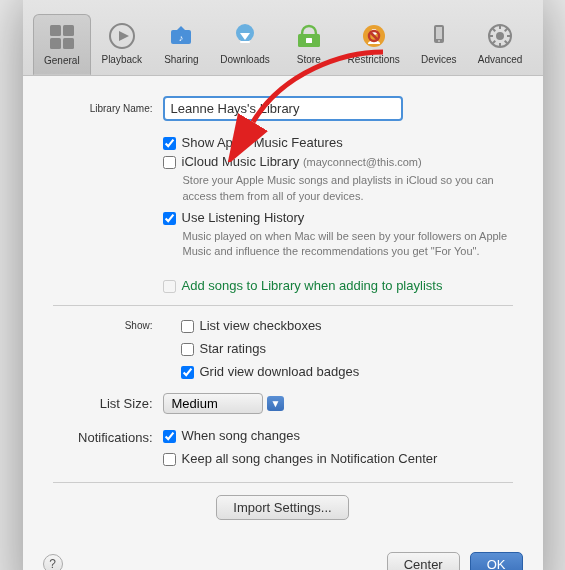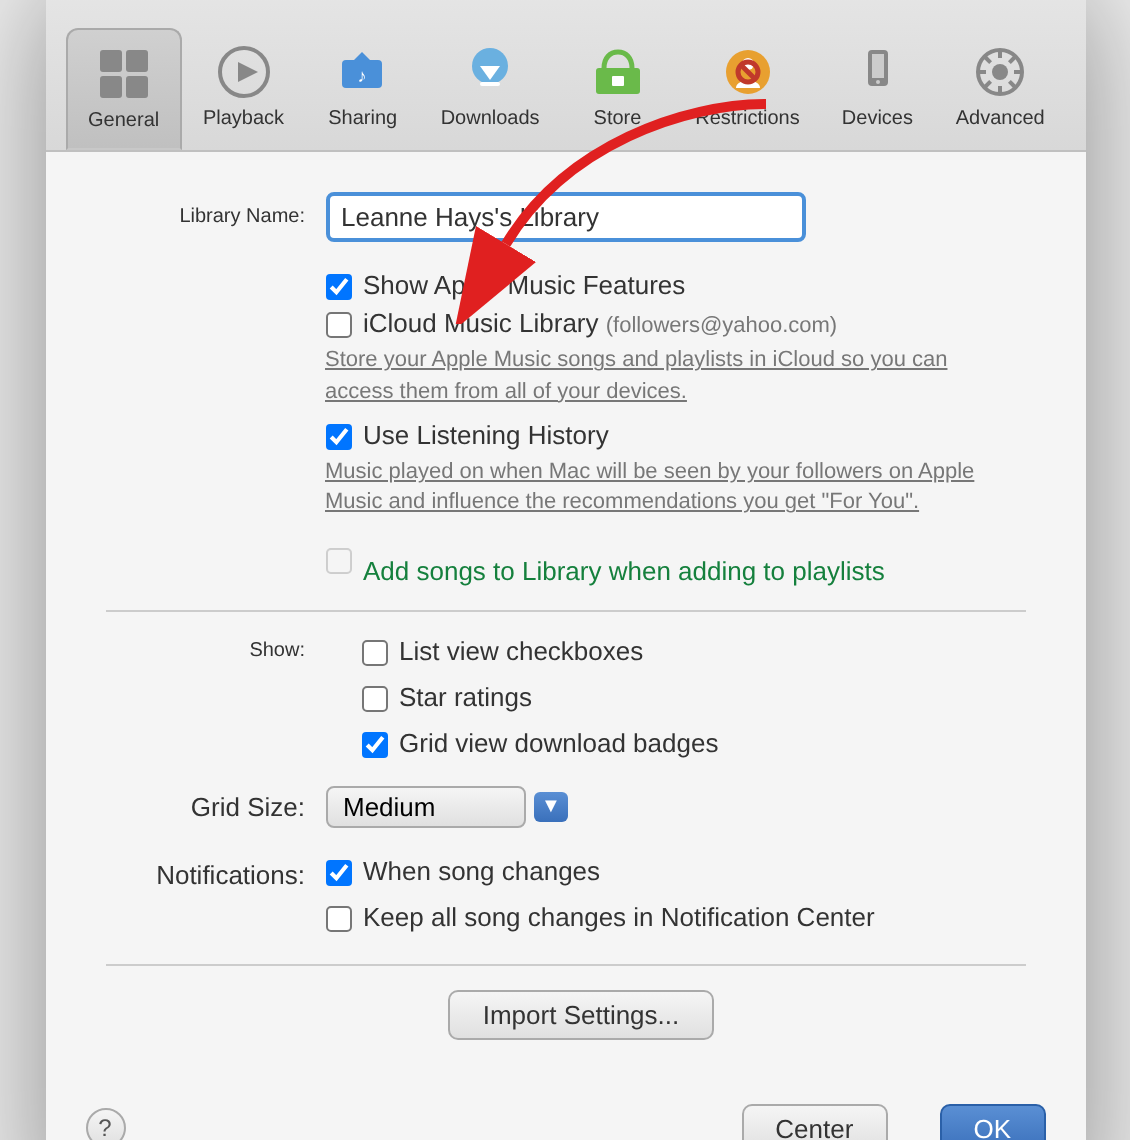--- a/index.html
+++ b/index.html
@@ -91,43 +91,43 @@
       background: white;
       outline: none;
       color: #333;
     }
     .section {
       margin-left: 110px;
       margin-bottom: 10px;
     }
     .checkbox-row {
       display: flex;
-      align-items: center;
+      align-items: flex-end;
       margin-bottom: 4px;
     }
     .checkbox-row input[type=checkbox] {
       margin-right: 6px;
       margin-top: 2px;
       cursor: pointer;
     }
     .checkbox-label {
       color: #333;
       font-size: 13px;
     }
     .checkbox-label.disabled {
       color: #15803d;
       margin-top: 12px;
     }
     .description {
+      margin-left: 20px;
       color: #777;
       font-size: 11px;
       line-height: 1.4;
       margin-bottom: 6px;
       max-width: 330px;
-      text-decoration: underline;
     }
     .show-row {
       display: flex;
       align-items: flex-start;
       margin-bottom: 10px;
     }
     .show-label {
       text-align: right;
       min-width: 100px;
       margin-right: 28px;
@@ -196,21 +196,20 @@
       margin: 10px 0 16px 0;
     }
     .btn {
       background: linear-gradient(to bottom, #f5f5f5, #e0e0e0);
       border: 1px solid #aaa;
       border-radius: 5px;
       padding: 4px 16px;
       font-size: 13px;
       cursor: pointer;
       color: #333;
-      margin-left: 16px;
     }
     .btn.primary {
       background: linear-gradient(to bottom, #5a8fd4, #3a70bb);
       color: white;
       border-color: #2a60a8;
     }
     .footer {
       display: flex;
       justify-content: space-between;
       align-items: center;
@@ -353,21 +352,21 @@
       </div>
 
       <div class="section">
         <div class="checkbox-row">
           <input type="checkbox" checked="" style="">
           <span class="checkbox-label">Show Apple Music Features</span>
         </div>
 
         <div class="checkbox-row">
           <input type="checkbox" style="">
-          <span class="checkbox-label">iCloud Music Library <span style="color:#777; font-size:11px;">(followers@yahoo.com)</span></span>
+          <span class="checkbox-label">iCloud Music Library <span style="color:#777; font-size:11px;">(mayconnect@this.com)</span></span>
         </div>
         <div class="description">Store your Apple Music songs and playlists in iCloud so you can access them from all of your devices.</div>
 
         <div class="checkbox-row">
           <input type="checkbox" checked="" style="">
           <span class="checkbox-label">Use Listening History</span>
         </div>
         <div class="description">Music played on when Mac will be seen by your followers on Apple Music and influence the recommendations you get "For You".</div>
 
         <div class="checkbox-row">
@@ -390,21 +389,21 @@
             <span class="checkbox-label">Star ratings</span>
           </div>
           <div class="checkbox-row">
             <input type="checkbox" checked="" style="">
             <span class="checkbox-label">Grid view download badges</span>
           </div>
         </div>
       </div>
 
       <div class="list-size-row">
-        <span class="list-size-label">Grid Size:</span>
+        <span class="list-size-label">List Size:</span>
         <div class="select-wrapper">
           <select class="list-size-select" style="border-radius:4px; padding: 2px 8px; width: 100px; font-size:13px;">
             <option>Small</option>
             <option selected="">Medium</option>
             <option>Large</option>
           </select>
           <span style="margin-left:4px; background: linear-gradient(to bottom, #5a8fd4, #3a70bb); color:white; border-radius:3px; padding:2px 4px; font-size:10px;">▼</span>
         </div>
       </div>
 

